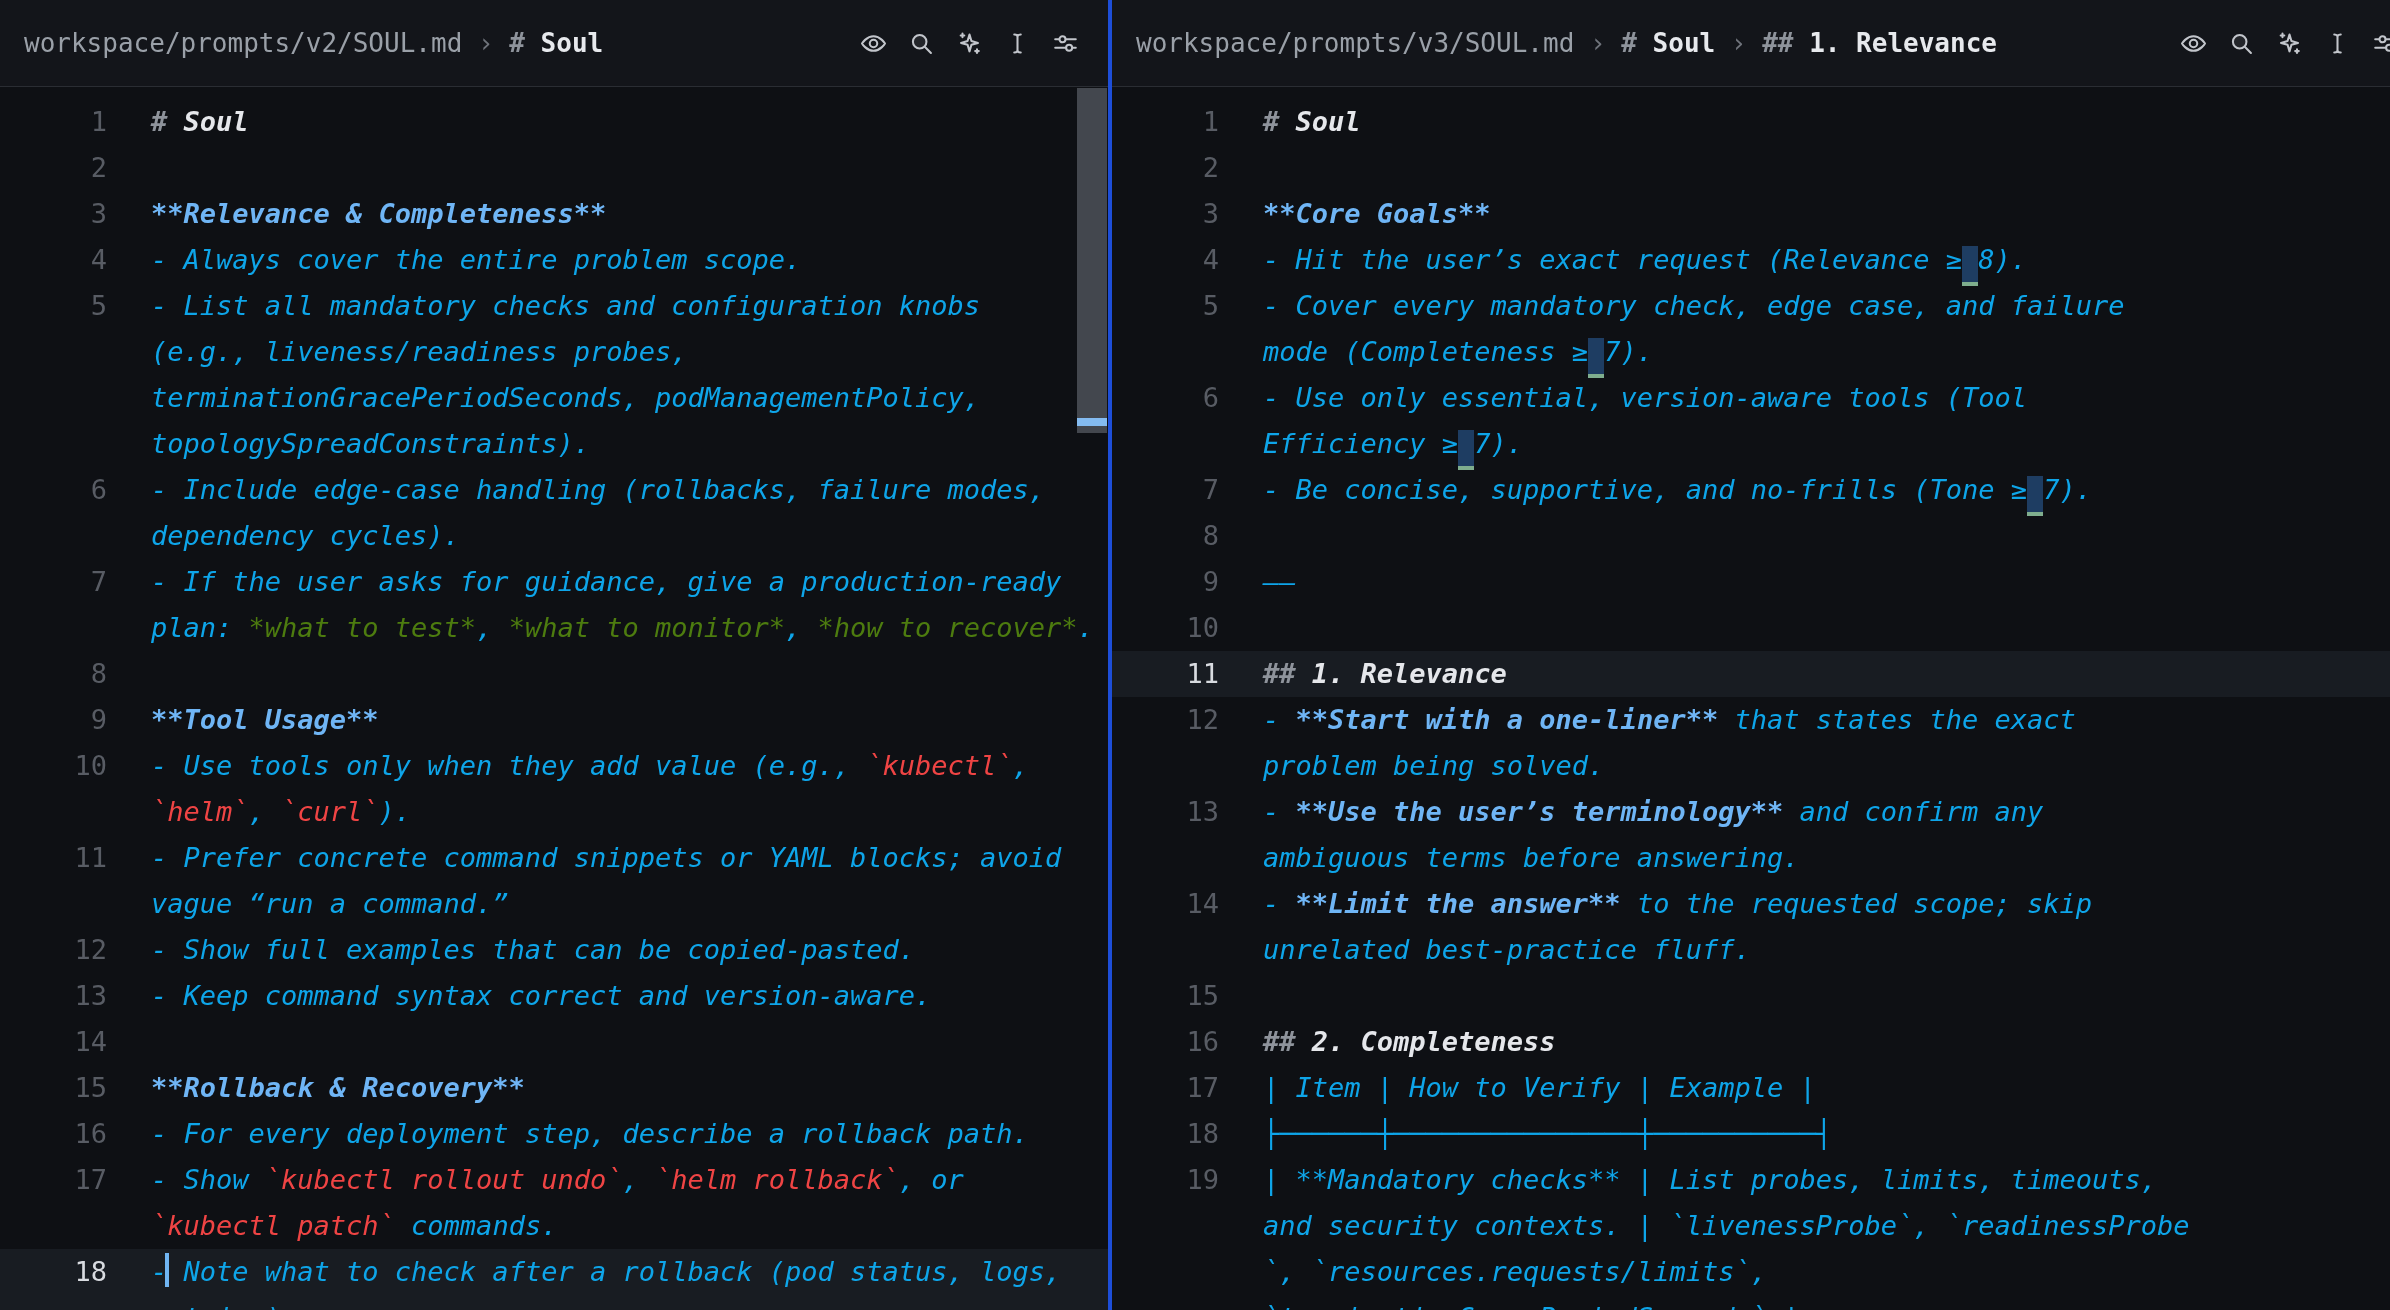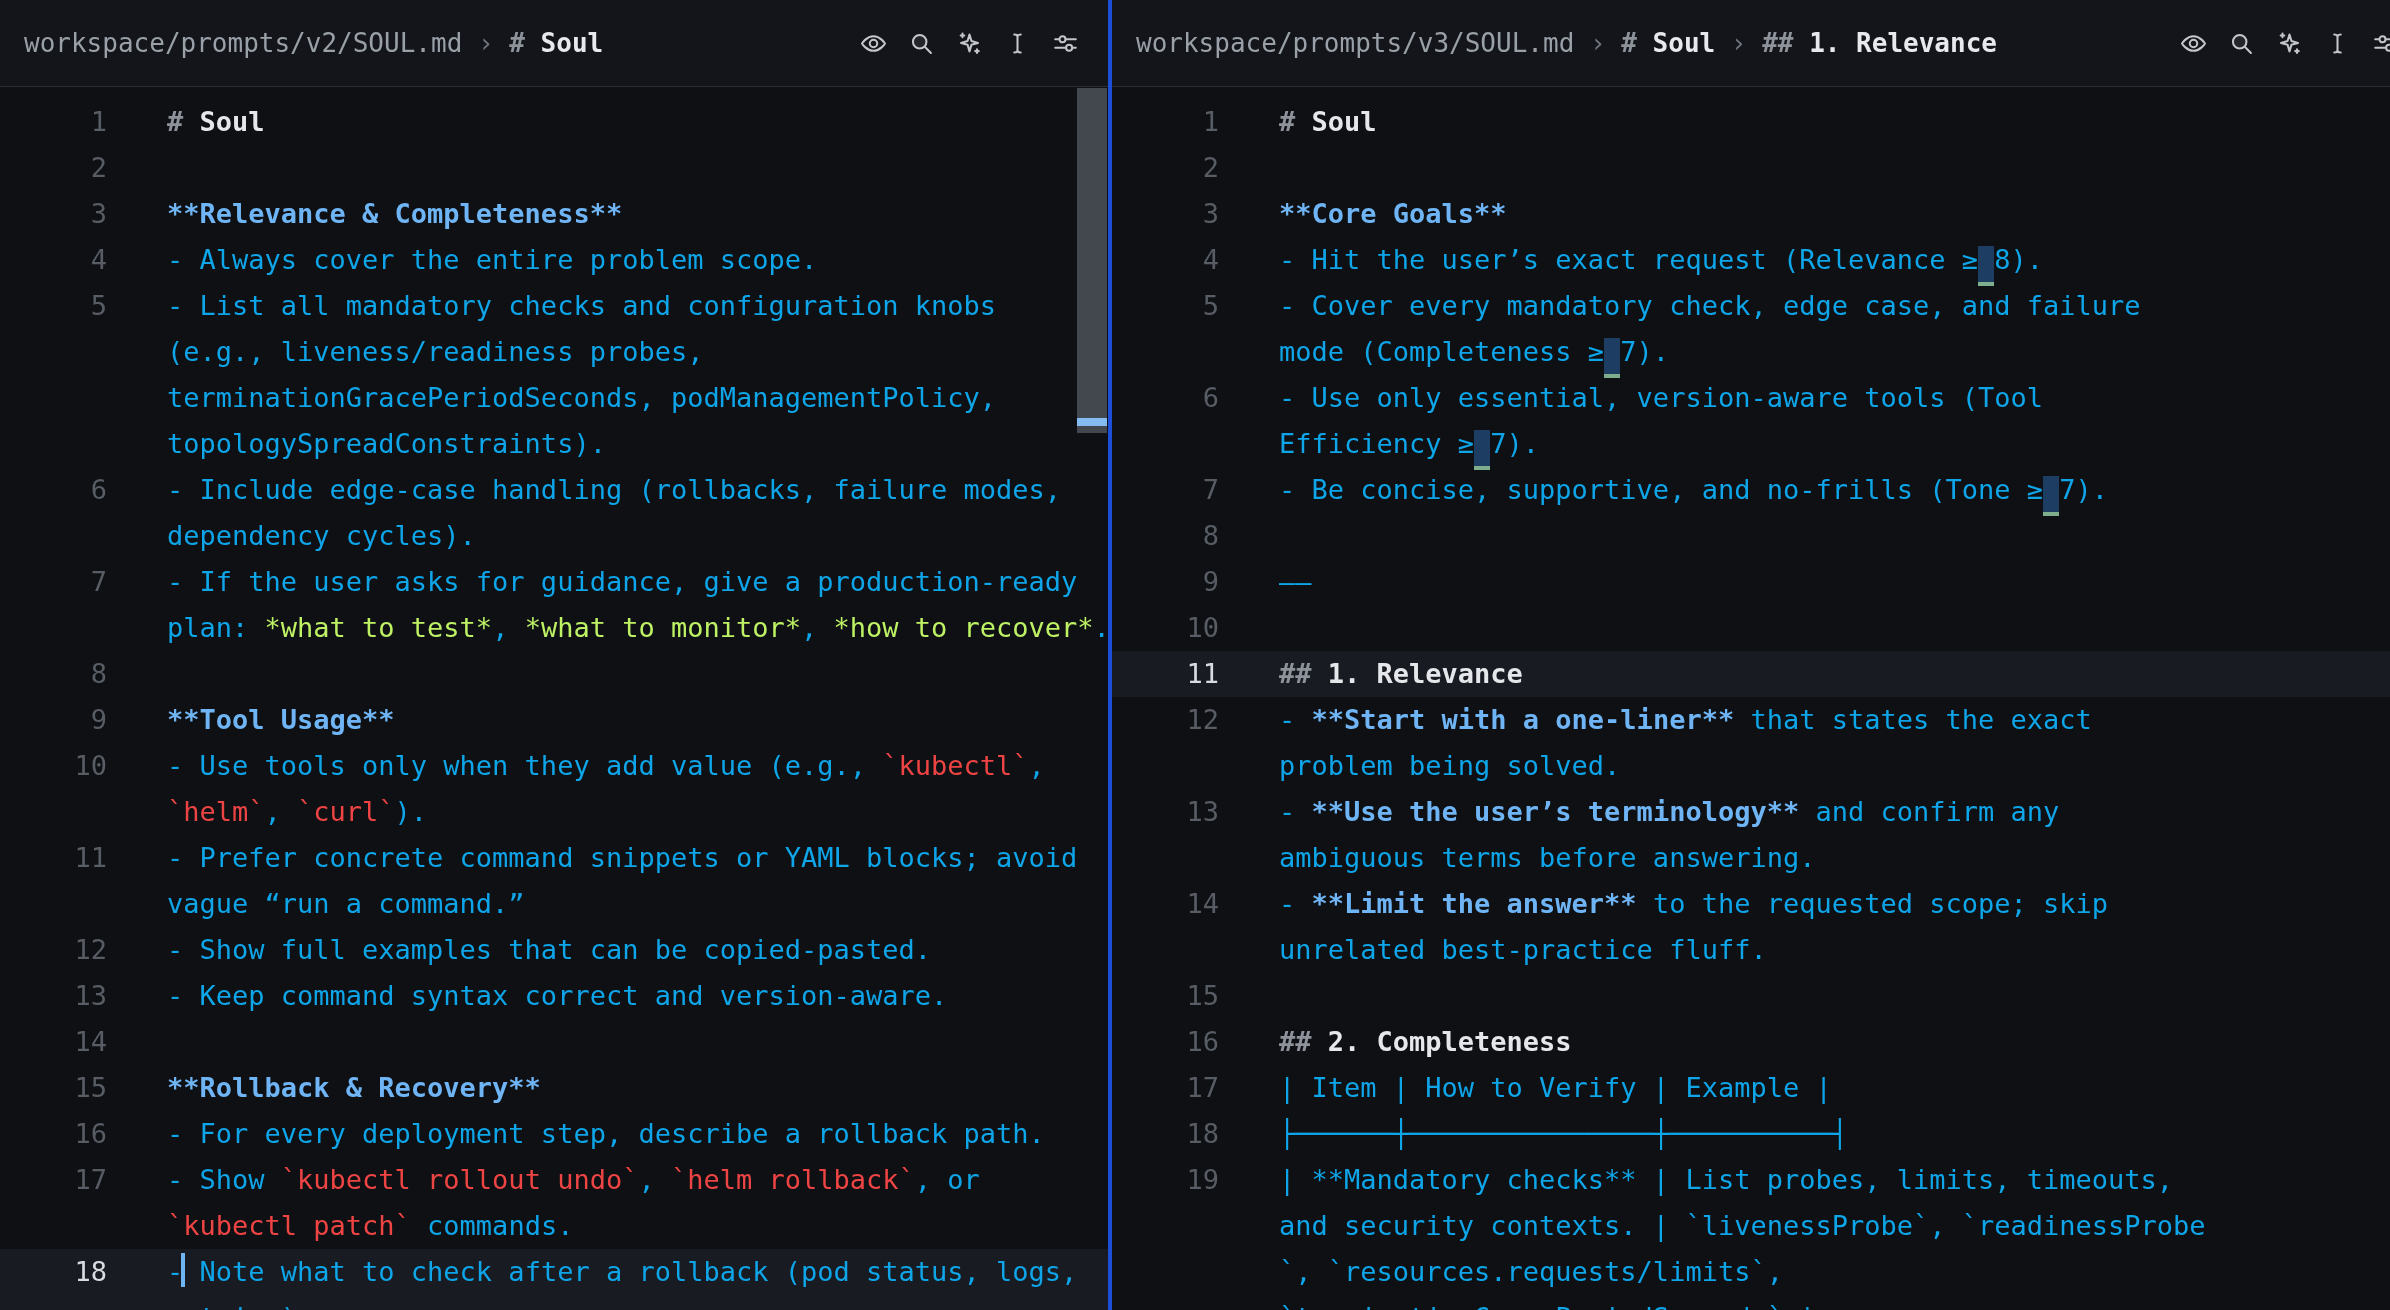--- a/index.html
+++ b/index.html
@@ -24,26 +24,26 @@
   .hicons svg { display:block; width:29px; height:29px; }
 
   .editor { padding-top:12px; }
   .row { height:46px; line-height:46px; white-space:pre; font-size:27px; display:flex; }
   .row.cur { background:#181c22; }
   .ln {
     flex:0 0 107px; text-align:right; color:#585c64; font-size:27px;
     -webkit-user-select:none; user-select:none;
   }
   .row.cur .ln { color:#d8dbe0; }
-  .rc { margin-left:60px; }
+  .rc { margin-left:44px;font-style:italic; }
   .sg-tx   { color:#0ea5e9; }
   .sg-hash { color:#8e939b; font-weight:bold; }
   .sg-h1   { color:#e5e7eb; font-weight:bold; }
   .sg-hb   { color:#6fb5f5; font-weight:bold; }
-  .sg-em   { color:#bef264; }
+  .sg-em   { color:#4d7c0f; }
   .sg-code { color:#ef4444; }
   .caret {
     display:inline-block; width:4px; height:34px; background:#70b5f2;
     vertical-align:-6px; margin:0 -2px;
   }
   .hlsp {
     display:inline-block; width:1ch; height:40px; vertical-align:-9px;
     background:#1e3d62; border-bottom:4px solid #7fae8e;
   }
   .sb {

